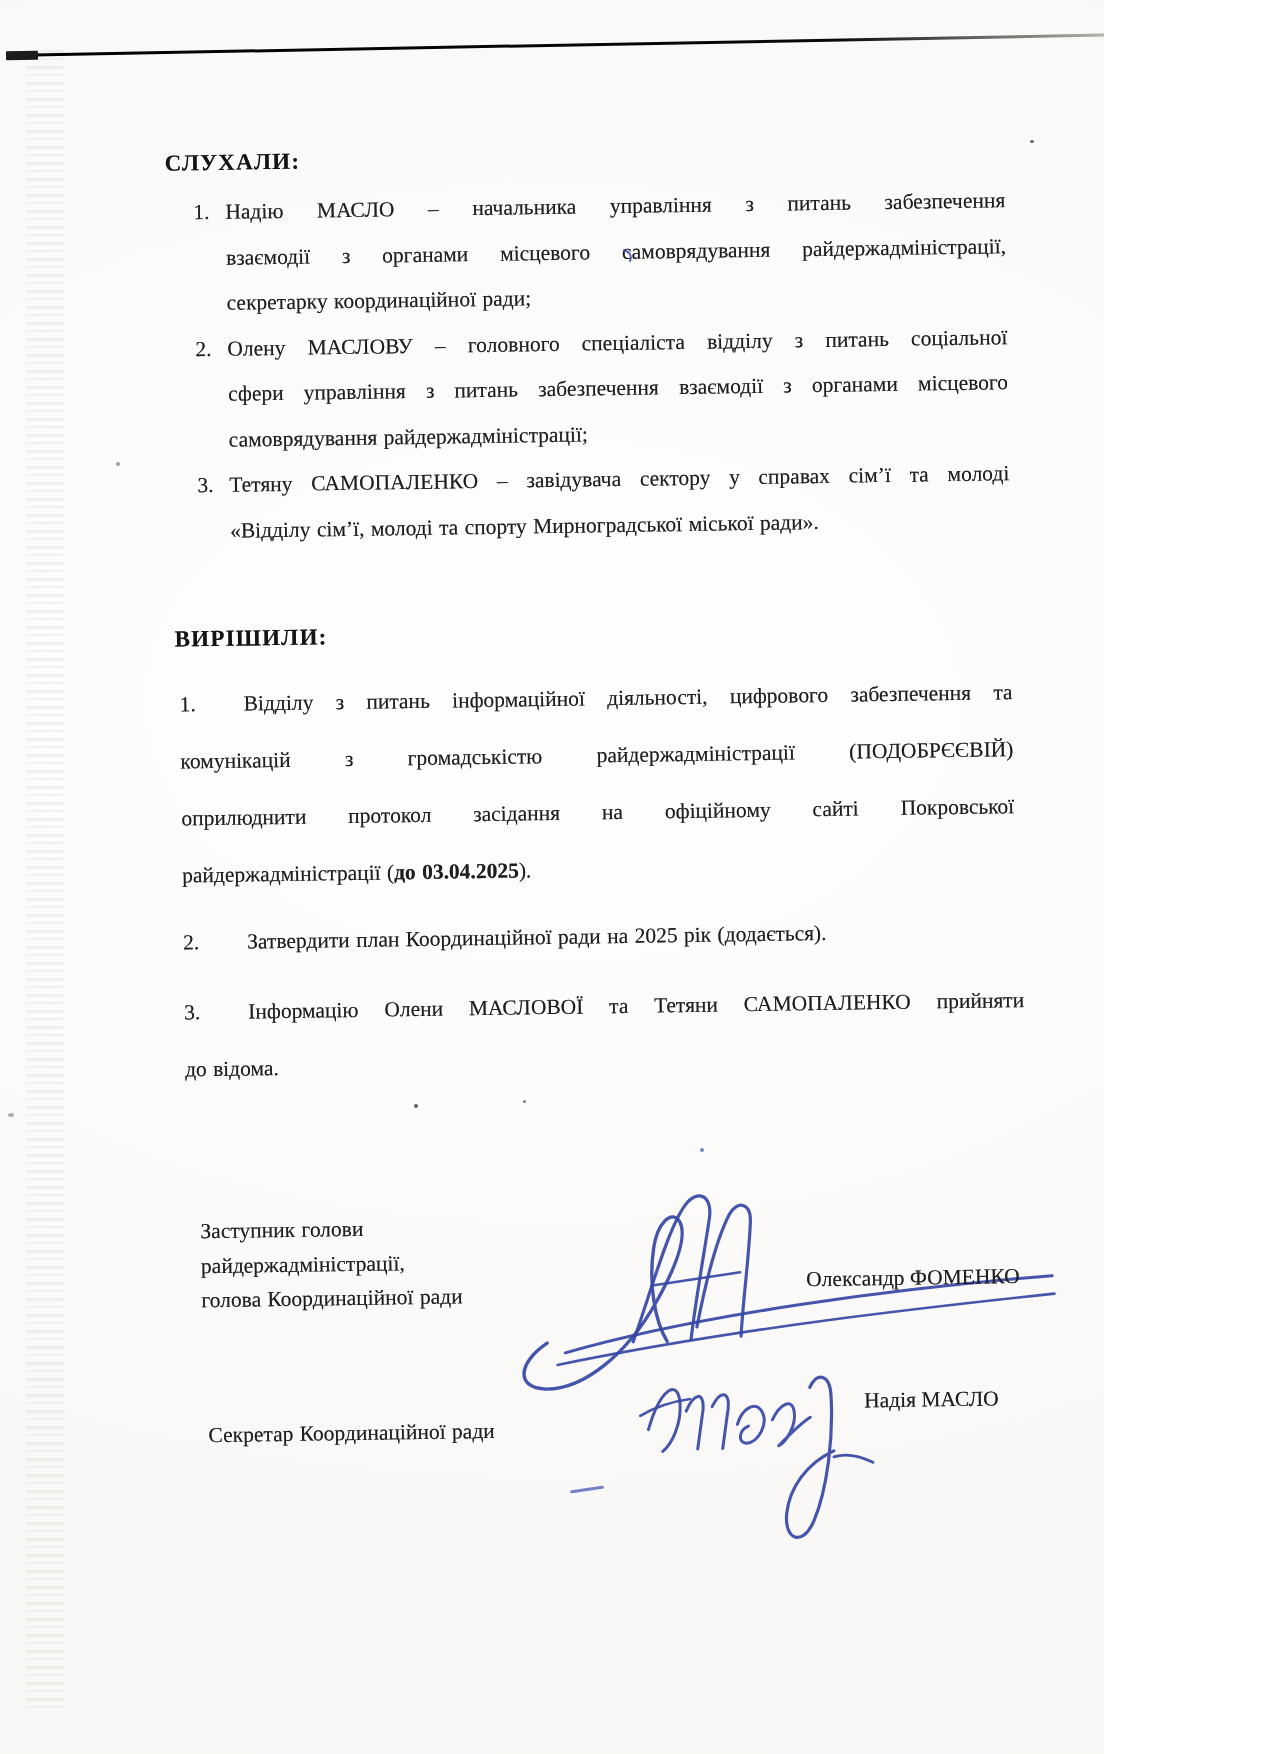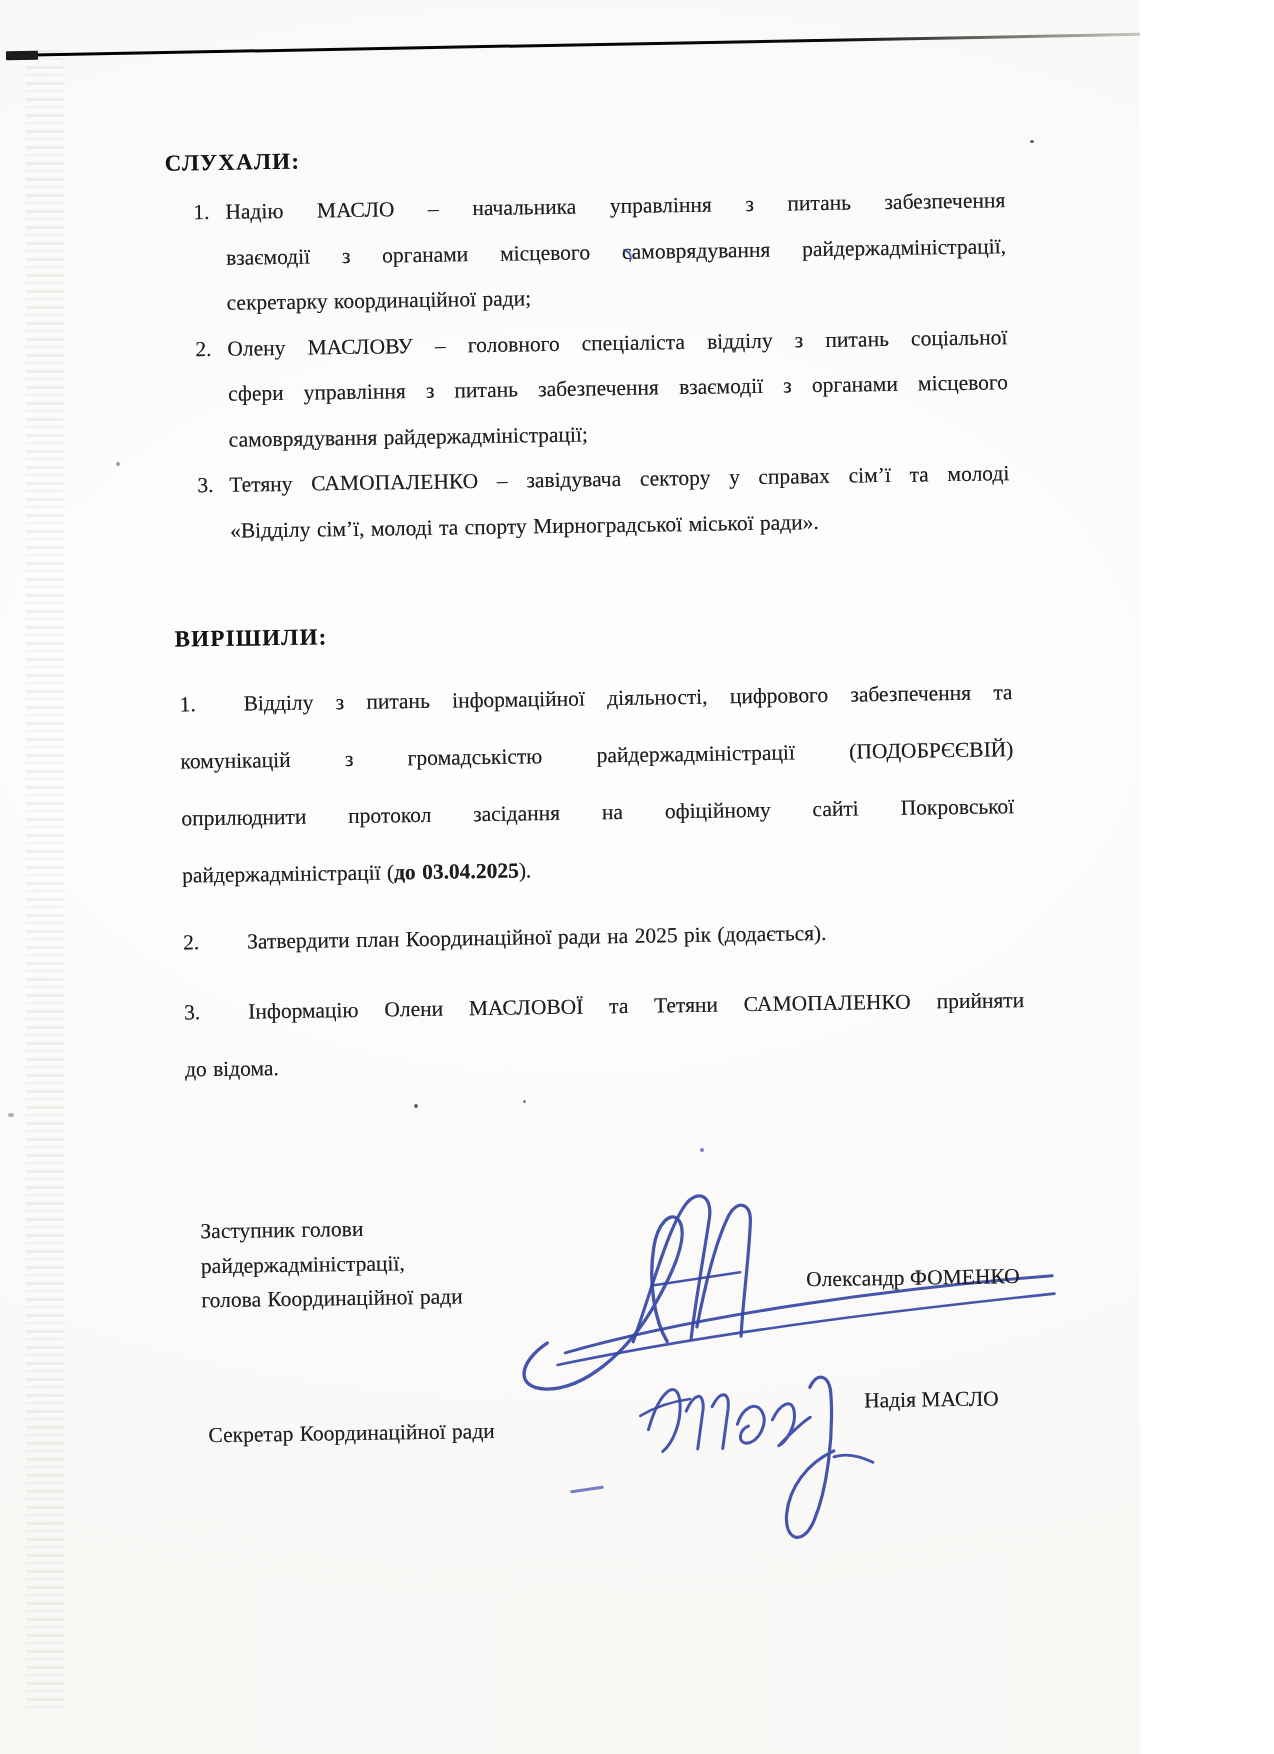--- a/index.html
+++ b/index.html
@@ -8,21 +8,20 @@
     background:#ffffff;
     font-family:"Liberation Serif","DejaVu Serif",serif;
     overflow:hidden;
   }
   #page {
     position:relative; width:1104px; height:1754px;
     background:
       radial-gradient(ellipse 1400px 900px at 50% 40%, rgba(255,255,255,0.9), rgba(244,243,240,0.35)),
       #fbfaf8;
     overflow:hidden;
-    padding-left:36px;
   }
   
   .left-band {
     position:absolute; left:26px; top:50px; width:38px; height:1660px;
     background:repeating-linear-gradient(to bottom,
       rgba(175,170,160,0.14) 0 3px, transparent 3px 8px,
       rgba(150,165,180,0.10) 8px 10px, transparent 10px 16px);
     filter:blur(0.4px);
   }
   

